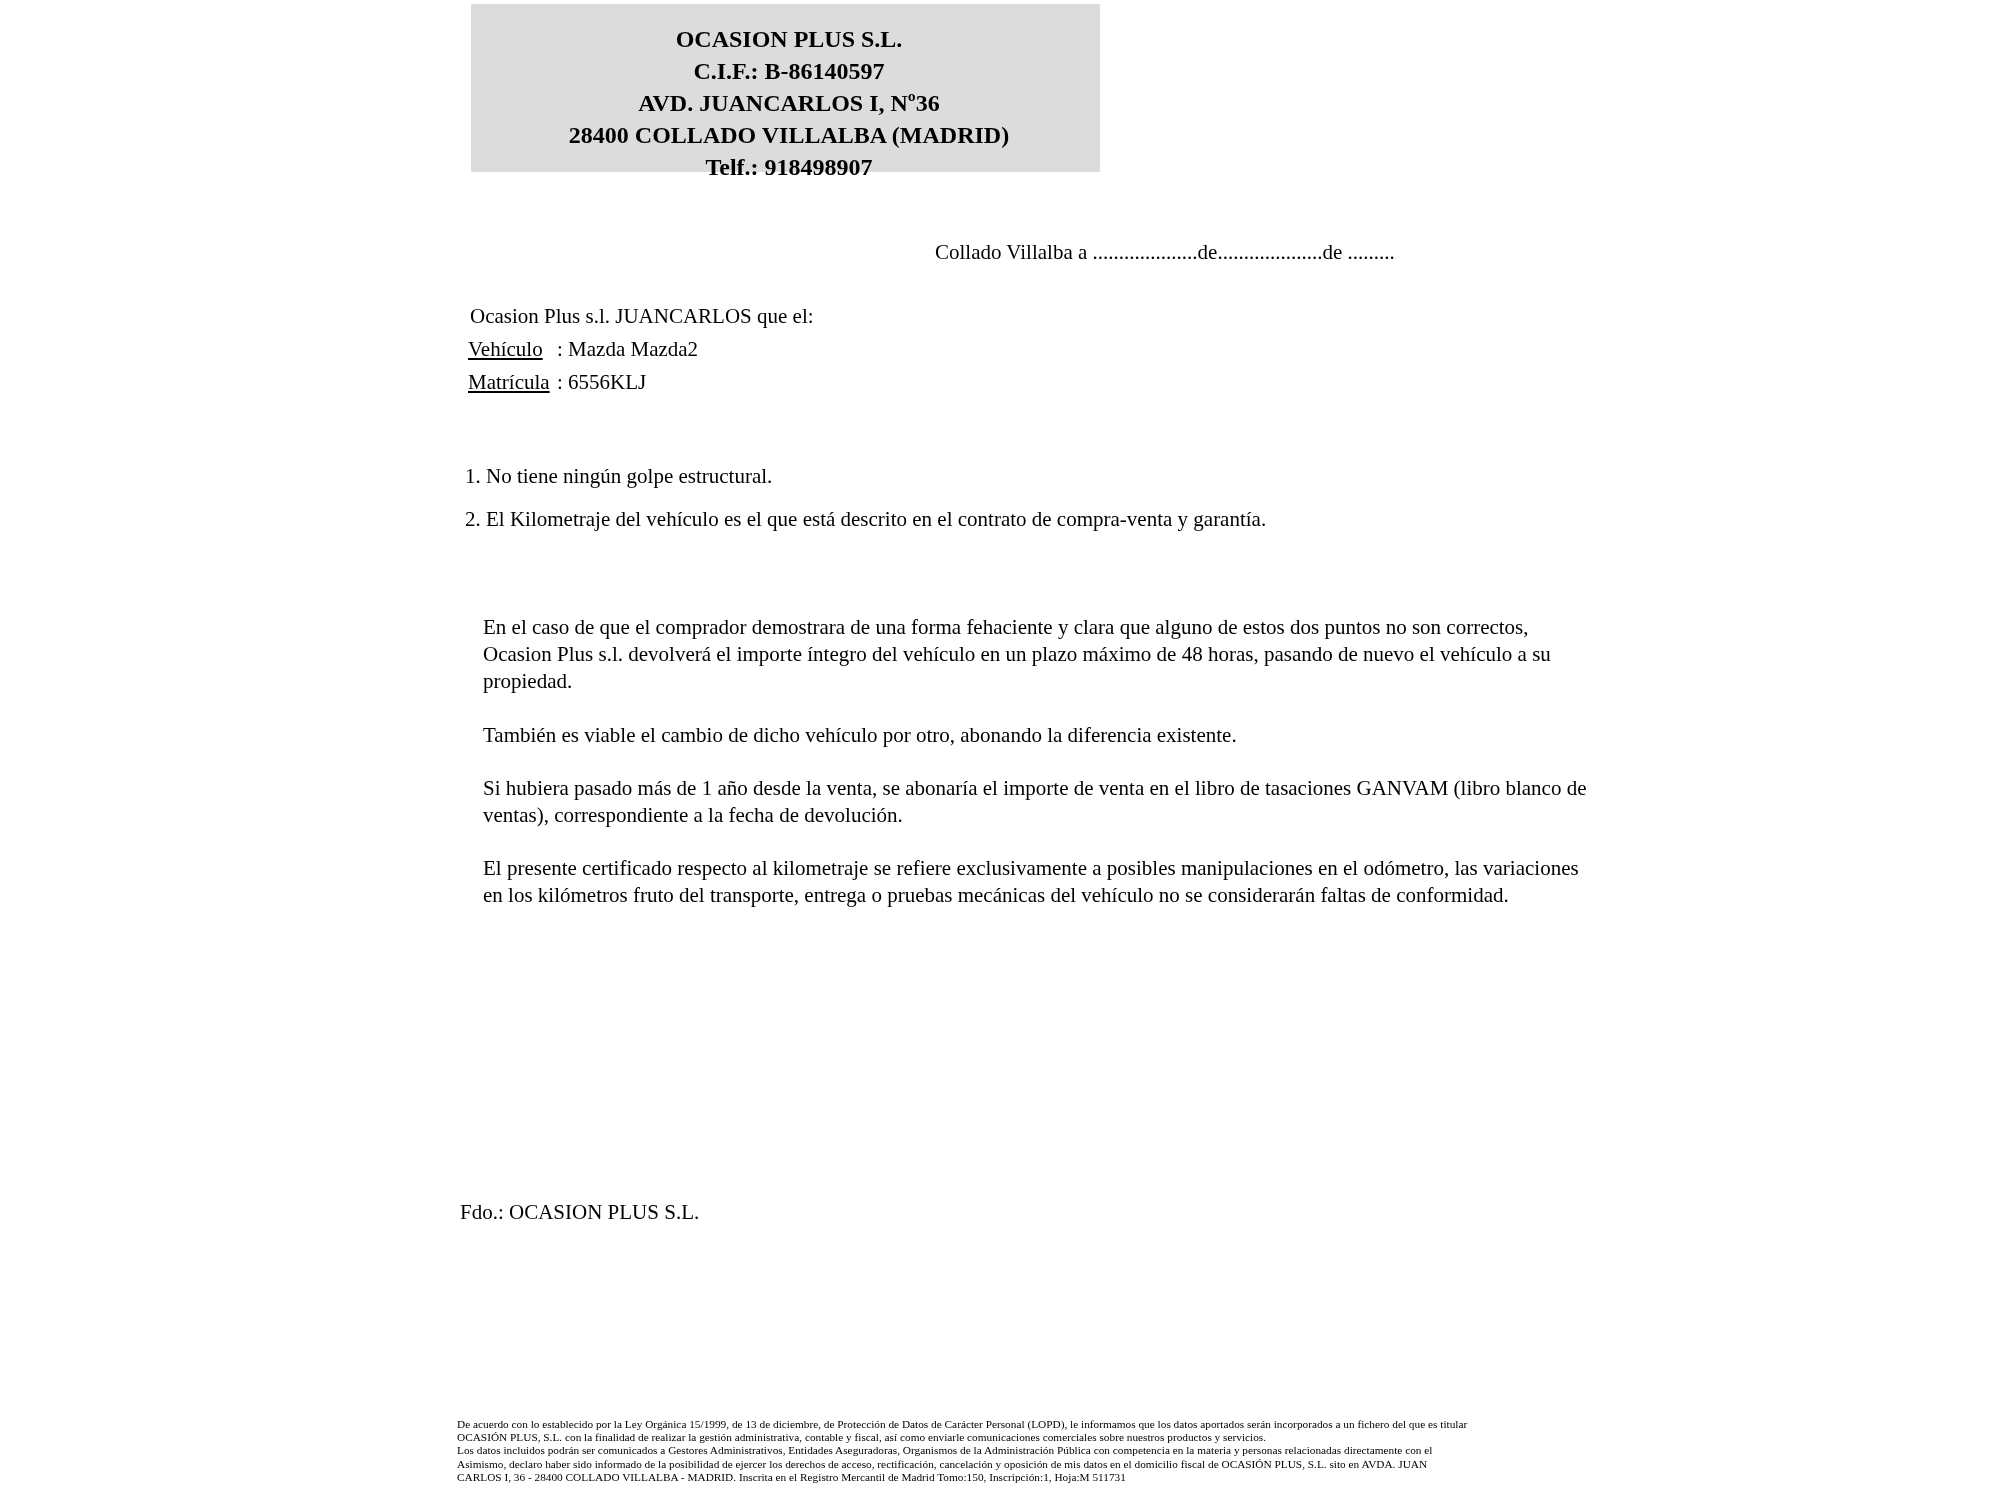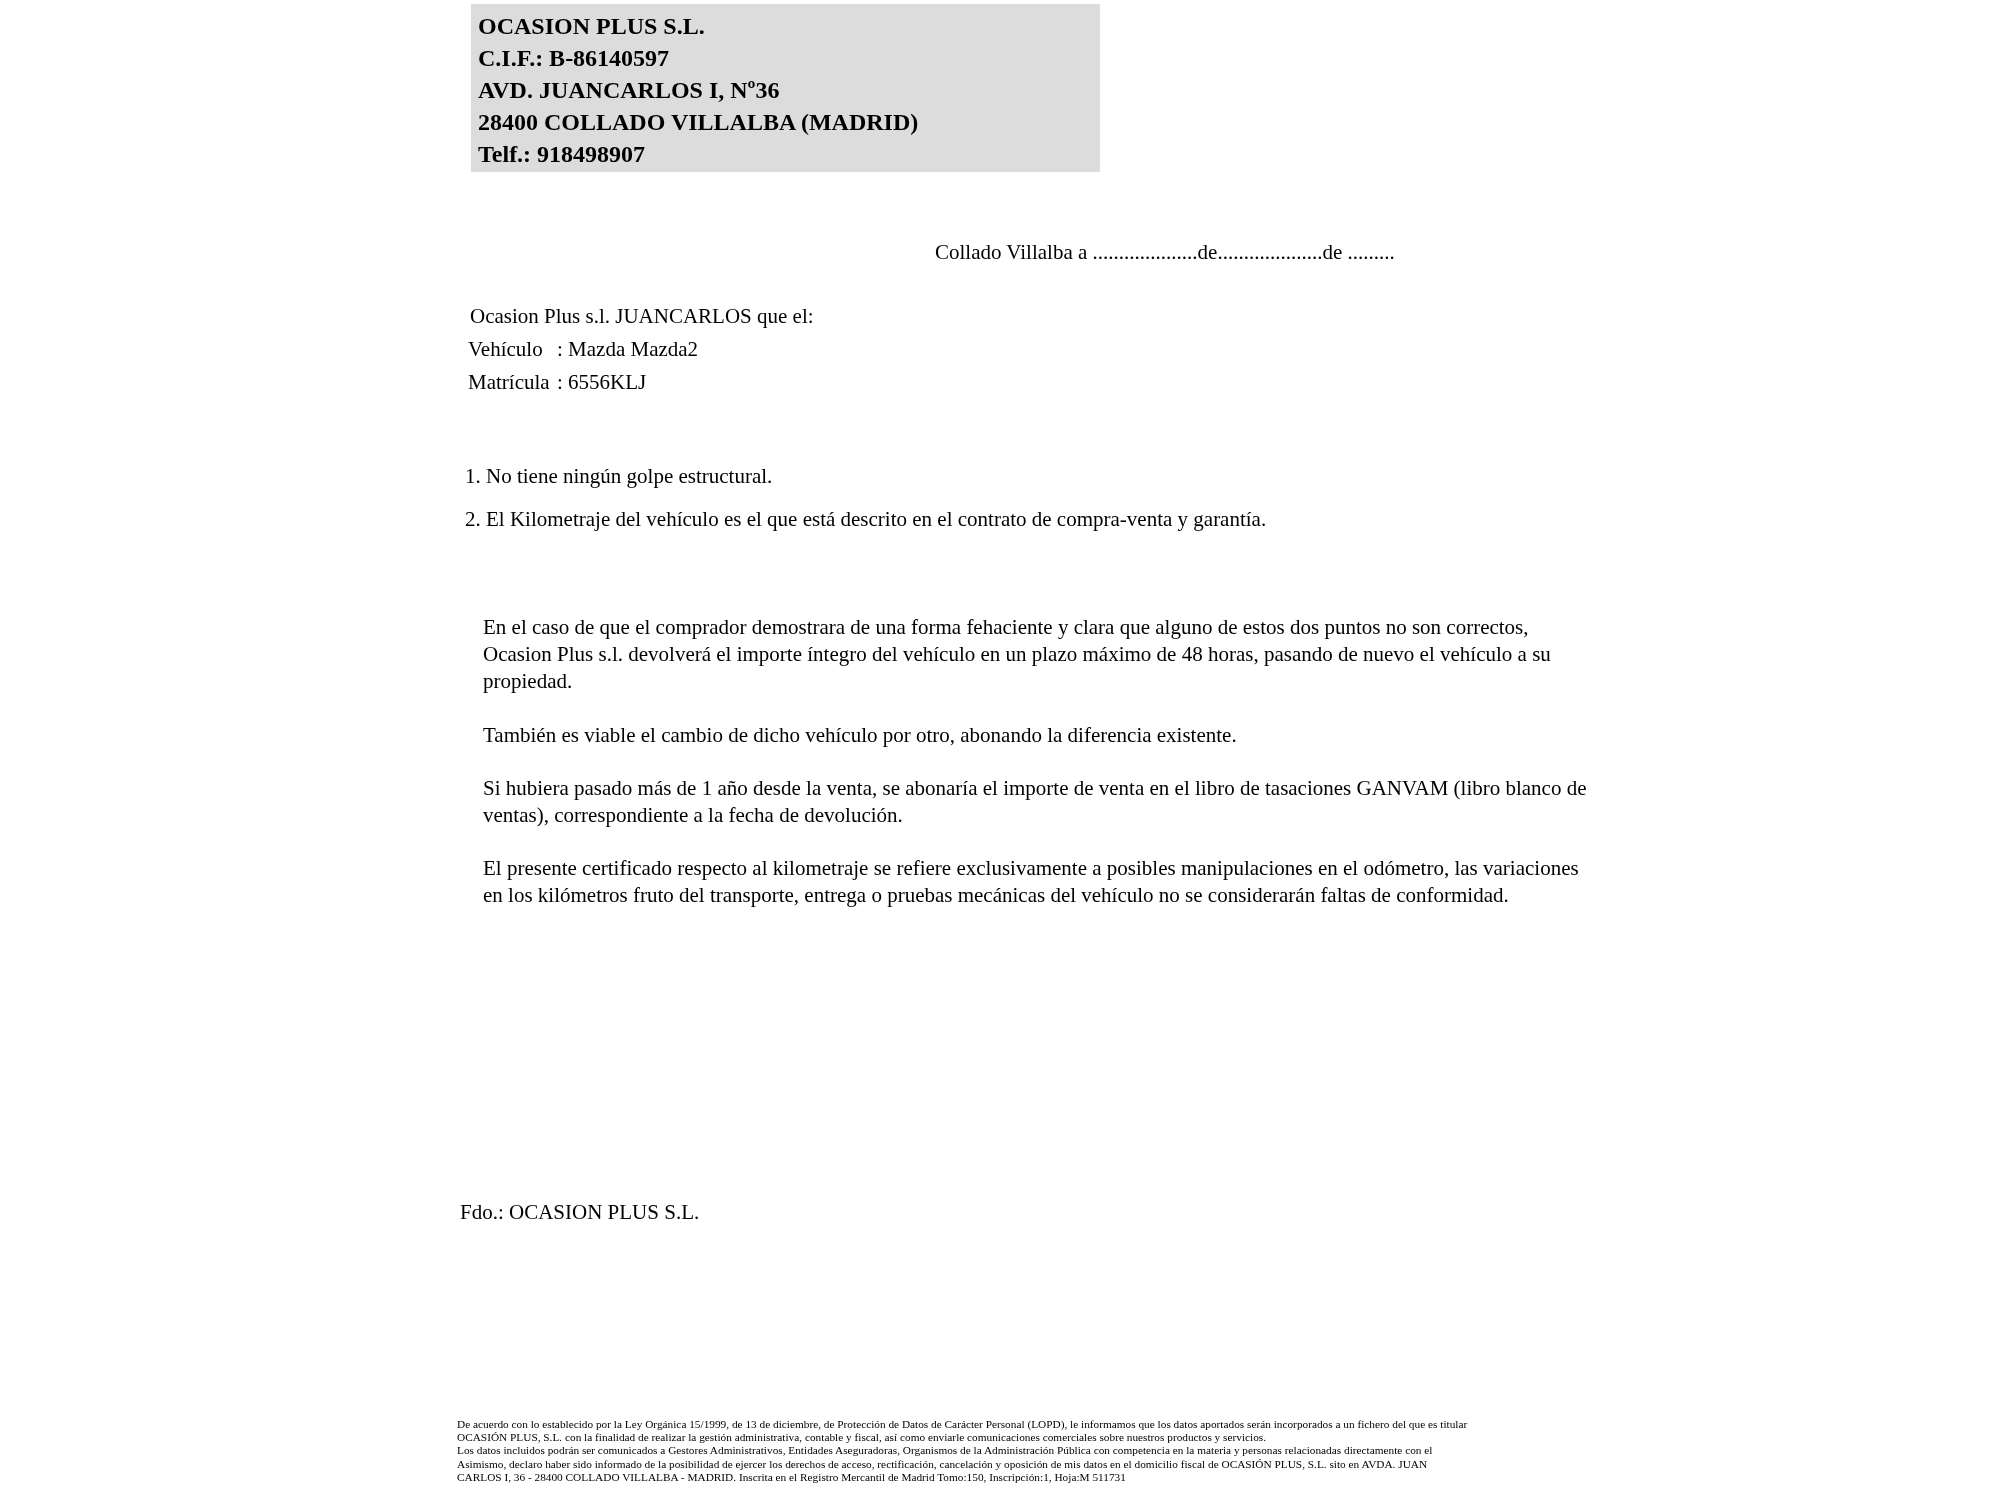--- a/index.html
+++ b/index.html
@@ -16,22 +16,23 @@
     color: #000000;
     overflow: hidden;
   }
   .header-box {
     position: absolute;
     left: 471px;
     top: 4px;
     width: 629px;
     height: 168px;
     background: #dcdcdc;
-    padding: 6px 0 0 7px;
+    padding: 19px 0 0 7px;
     box-sizing: border-box;
+    text-align: center;
   }
   .header-box div {
     font-weight: bold;
     font-size: 24px;
     line-height: 32px;
     white-space: nowrap;
   }
   .date-line {
     position: absolute;
     left: 935px;
@@ -51,21 +52,21 @@
     left: 468px;
     font-size: 21px;
     white-space: nowrap;
   }
   .cert-row.vehicle { top: 337px; }
   .cert-row.plate   { top: 370px; }
   .cert-label {
     display: inline-block;
     width: 89px;
   }
-  .cert-label span { }
+  .cert-label span { text-decoration: underline; }
   .condition {
     position: absolute;
     left: 465px;
     font-size: 21px;
     white-space: nowrap;
   }
   .condition.item1 { top: 464px; }
   .condition.item2 { top: 507px; }
   .para {
     position: absolute;

